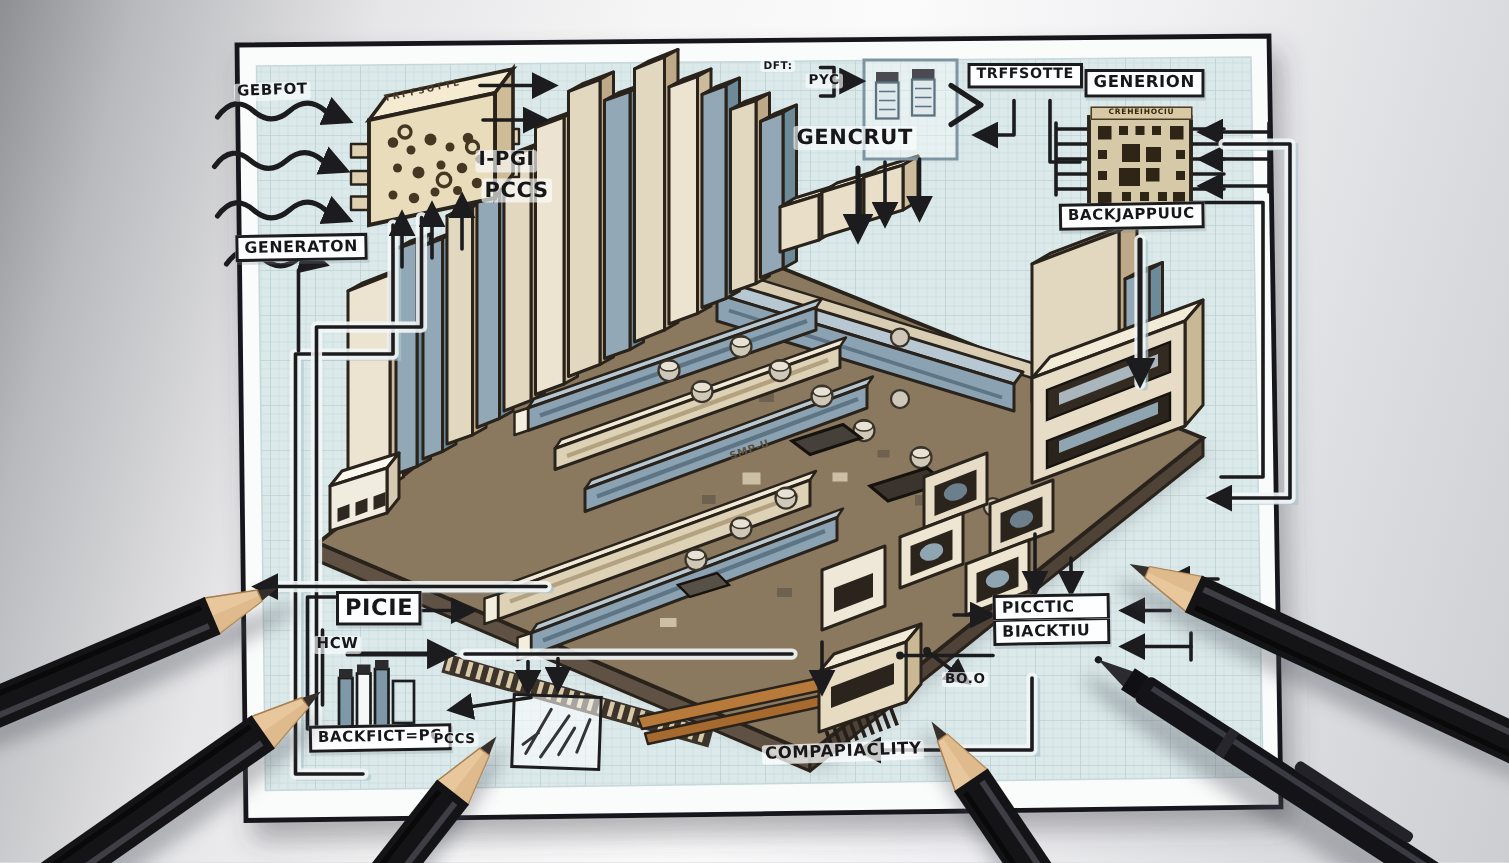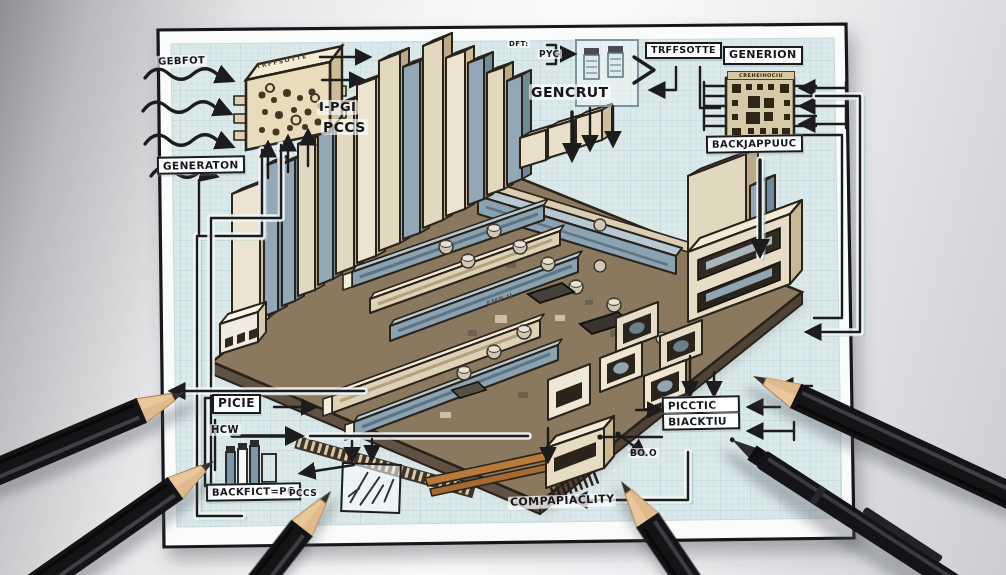--- a/index.html
+++ b/index.html
@@ -437,21 +437,21 @@
   <div class="lb" style="left:537px;top:49px;font-size:9px">PYC</div>
   <div class="lb" style="left:529px;top:84px;font-size:14px">GENCRUT</div>
   <div class="bx" style="left:645px;top:42px;font-size:9.5px">TRFFSOTTE</div>
 
   <div class="bx" style="left:723px;top:46px;font-size:11px">GENERION</div>
   <div class="lb" style="left:727px;top:71px;width:66px;font-size:5px;line-height:7px;letter-spacing:.5px;text-align:center;background:#d8c9a4;border:1px solid #4a3c28;color:#33270f;padding:0;border-radius:0">CREHEIHOCIU</div>
   <div class="bx" style="left:706px;top:135px;font-size:10px;transform:rotate(-1deg)">BACKJAPPUUC</div>
 
   <div class="lb" style="left:484px;top:296px;font-size:7px;color:#5e5140;background:transparent;transform:rotate(-19deg)">SMP-U</div>
 
-  <div class="bx" style="left:212px;top:394px;font-size:12px">PICIE</div>
+  <div class="bx" style="left:224px;top:394px;font-size:15px">PICIE</div>
   <div class="lb" style="left:209px;top:424px;font-size:10px">HCW</div>
   <div class="bx" style="left:206px;top:483px;font-size:10px;transform:rotate(-1deg)">BACKFICT=PC</div>
   <div class="lb" style="left:287px;top:488px;font-size:9px">PCCS</div>
 
   <div class="lb" style="left:508px;top:495px;font-size:11px;background:rgba(255,255,255,.75);transform:rotate(-2deg)">COMPAPIACLITY</div>
   <div class="lb" style="left:628px;top:448px;font-size:9px">BO.O</div>
 
   <div class="stack" style="left:662px;top:396px;transform:rotate(-1deg)">
     <div class="bx b1" style="font-size:10.5px">PICCTIC</div>
     <div class="bx b2" style="font-size:10.5px">BIACKTIU</div>

